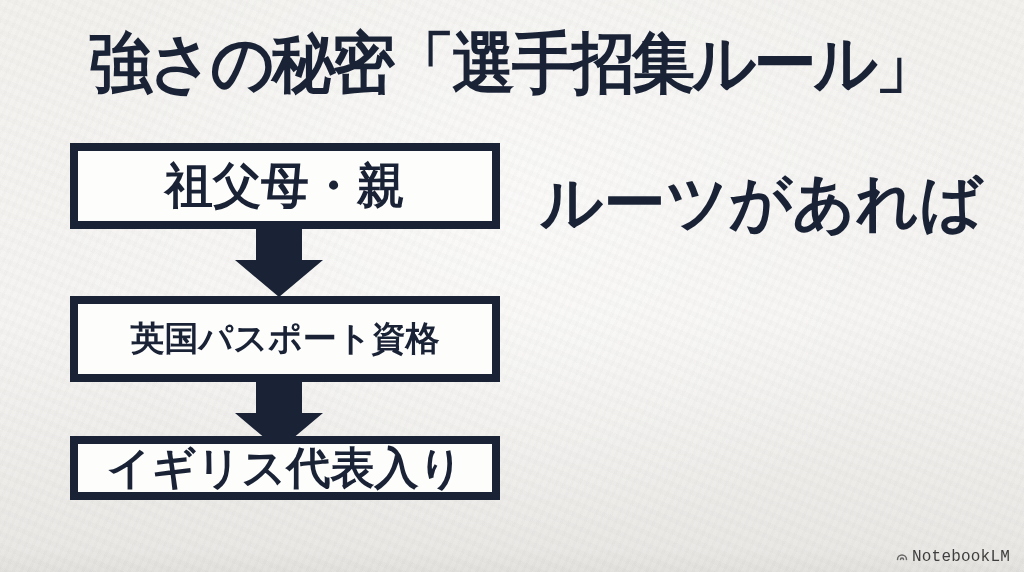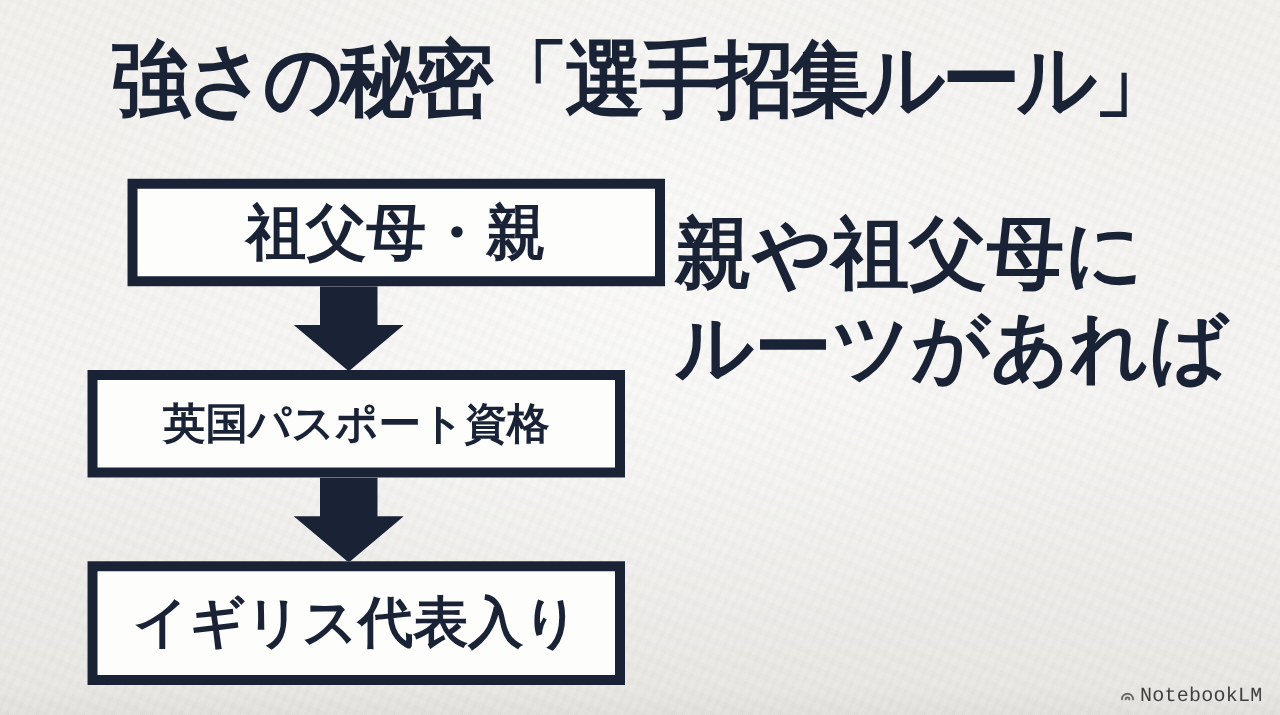--- a/index.html
+++ b/index.html
@@ -52,23 +52,23 @@
     box-sizing: border-box;
     border: 8px solid #1a2336;
     background: #fdfdfc;
     display: flex;
     align-items: center;
     justify-content: center;
     font-weight: 900;
     color: #1a2336;
     white-space: nowrap;
   }
-  .flow-box.step1 { top: 143px; height: 86px; font-size: 48px; margin-left: 32px; }
+  .flow-box.step1 { top: 143px; height: 86px; font-size: 48px; }
   .flow-box.step2 { top: 296px; height: 86px; font-size: 34px; }
-  .flow-box.step3 { top: 449px; height: 99px; font-size: 44px; }
+  .flow-box.step3 { top: 436px; height: 64px; font-size: 44px; }
 
   .flow-arrow {
     position: absolute;
     left: 235px; 
     width: 88px;
     height: 68px;
   }
   .flow-arrow.a1 { top: 229px; }
   .flow-arrow.a2 { top: 382px; }
   .flow-arrow svg { display: block; }
@@ -134,21 +134,20 @@
     <svg width="88" height="68" viewBox="0 0 88 68" aria-hidden="true">
       <polygon points="21,0 67,0 67,31 88,31 44,68 0,31 21,31" fill="#1a2336"></polygon>
     </svg>
   </div>
 
   <div class="flow-box step3">
     <span>イギリス代表入り</span>
   </div>
 
   <div class="headline">
-    <div>親や祖父母に</div>
     <div>ルーツがあれば</div>
   </div>
 
 
   <div class="watermark">
     <span>
       <svg width="12" height="12" viewBox="0 0 24 24" aria-hidden="true">
         <path d="M3 17 A 9 9 0 0 1 21 17" fill="none" stroke="#3f3f3f" stroke-width="3" stroke-linecap="round"></path>
         <path d="M9 17 A 3 3 0 0 1 15 17" fill="none" stroke="#3f3f3f" stroke-width="3" stroke-linecap="round"></path>
       </svg>

